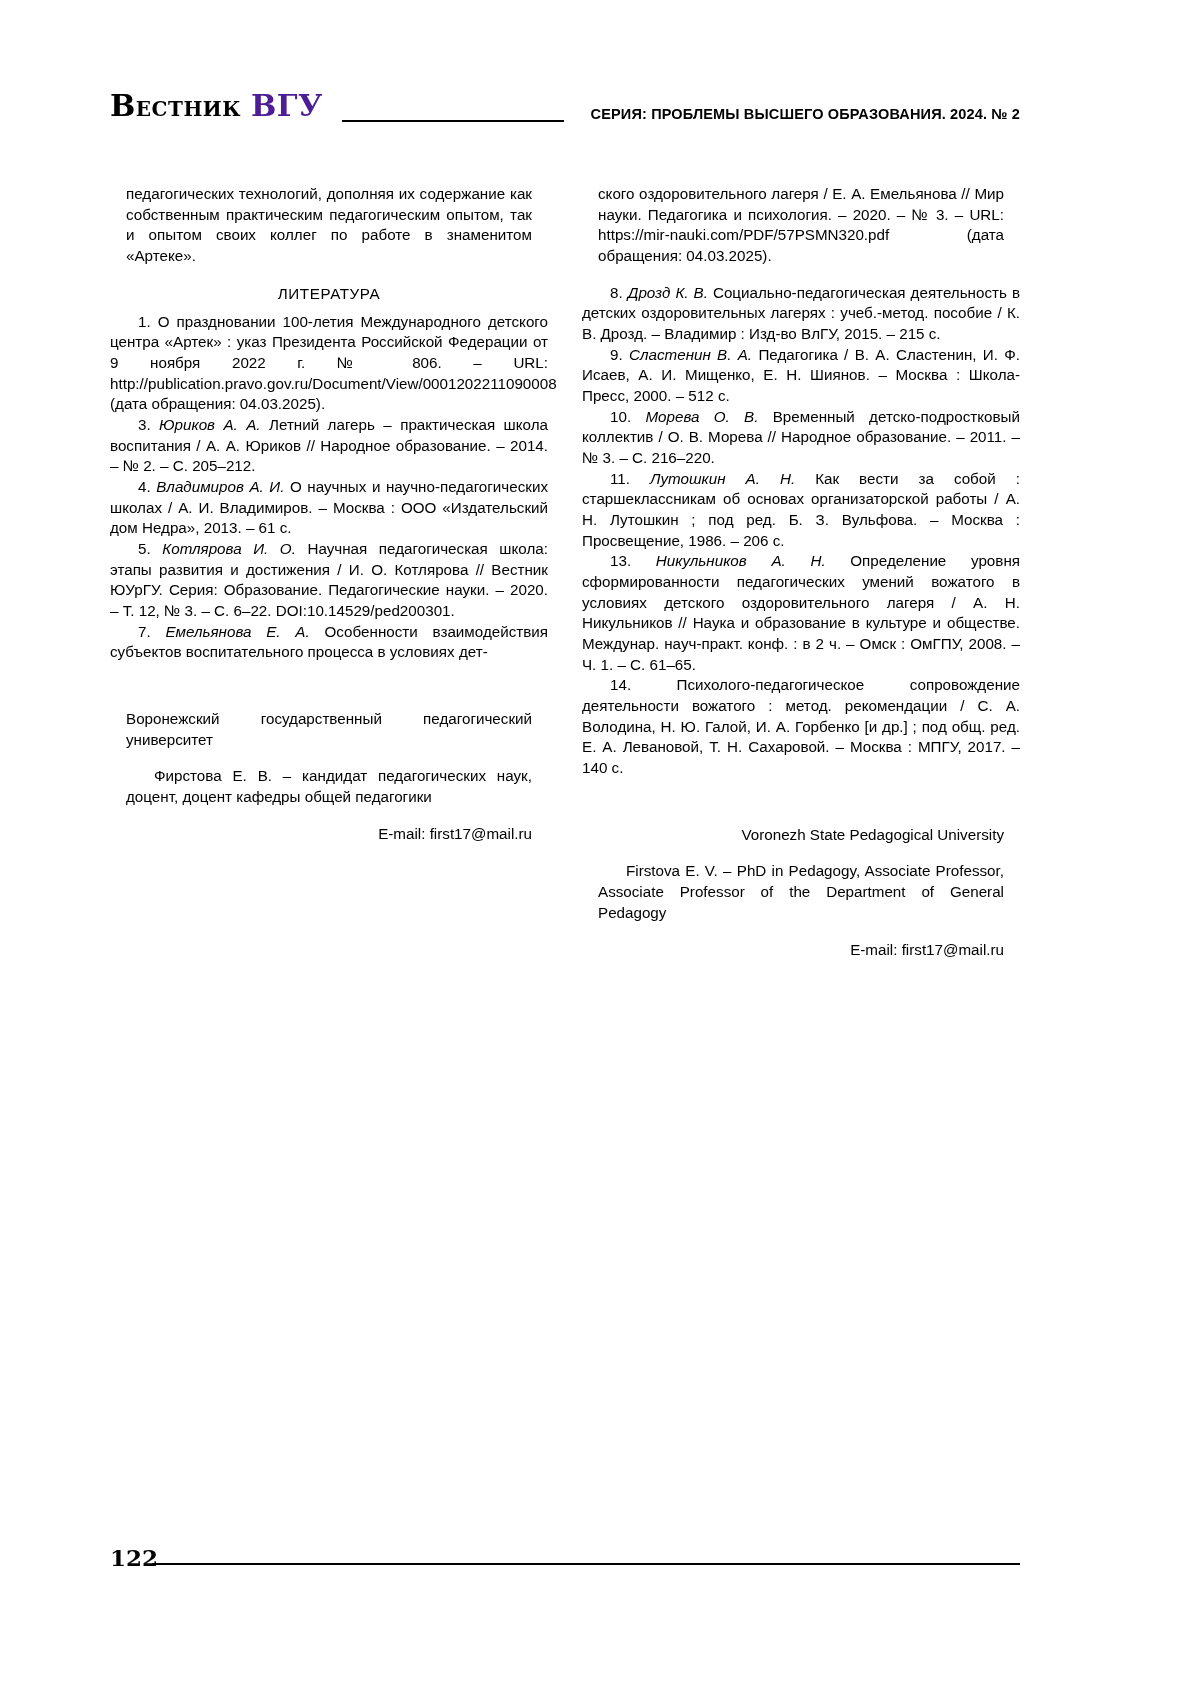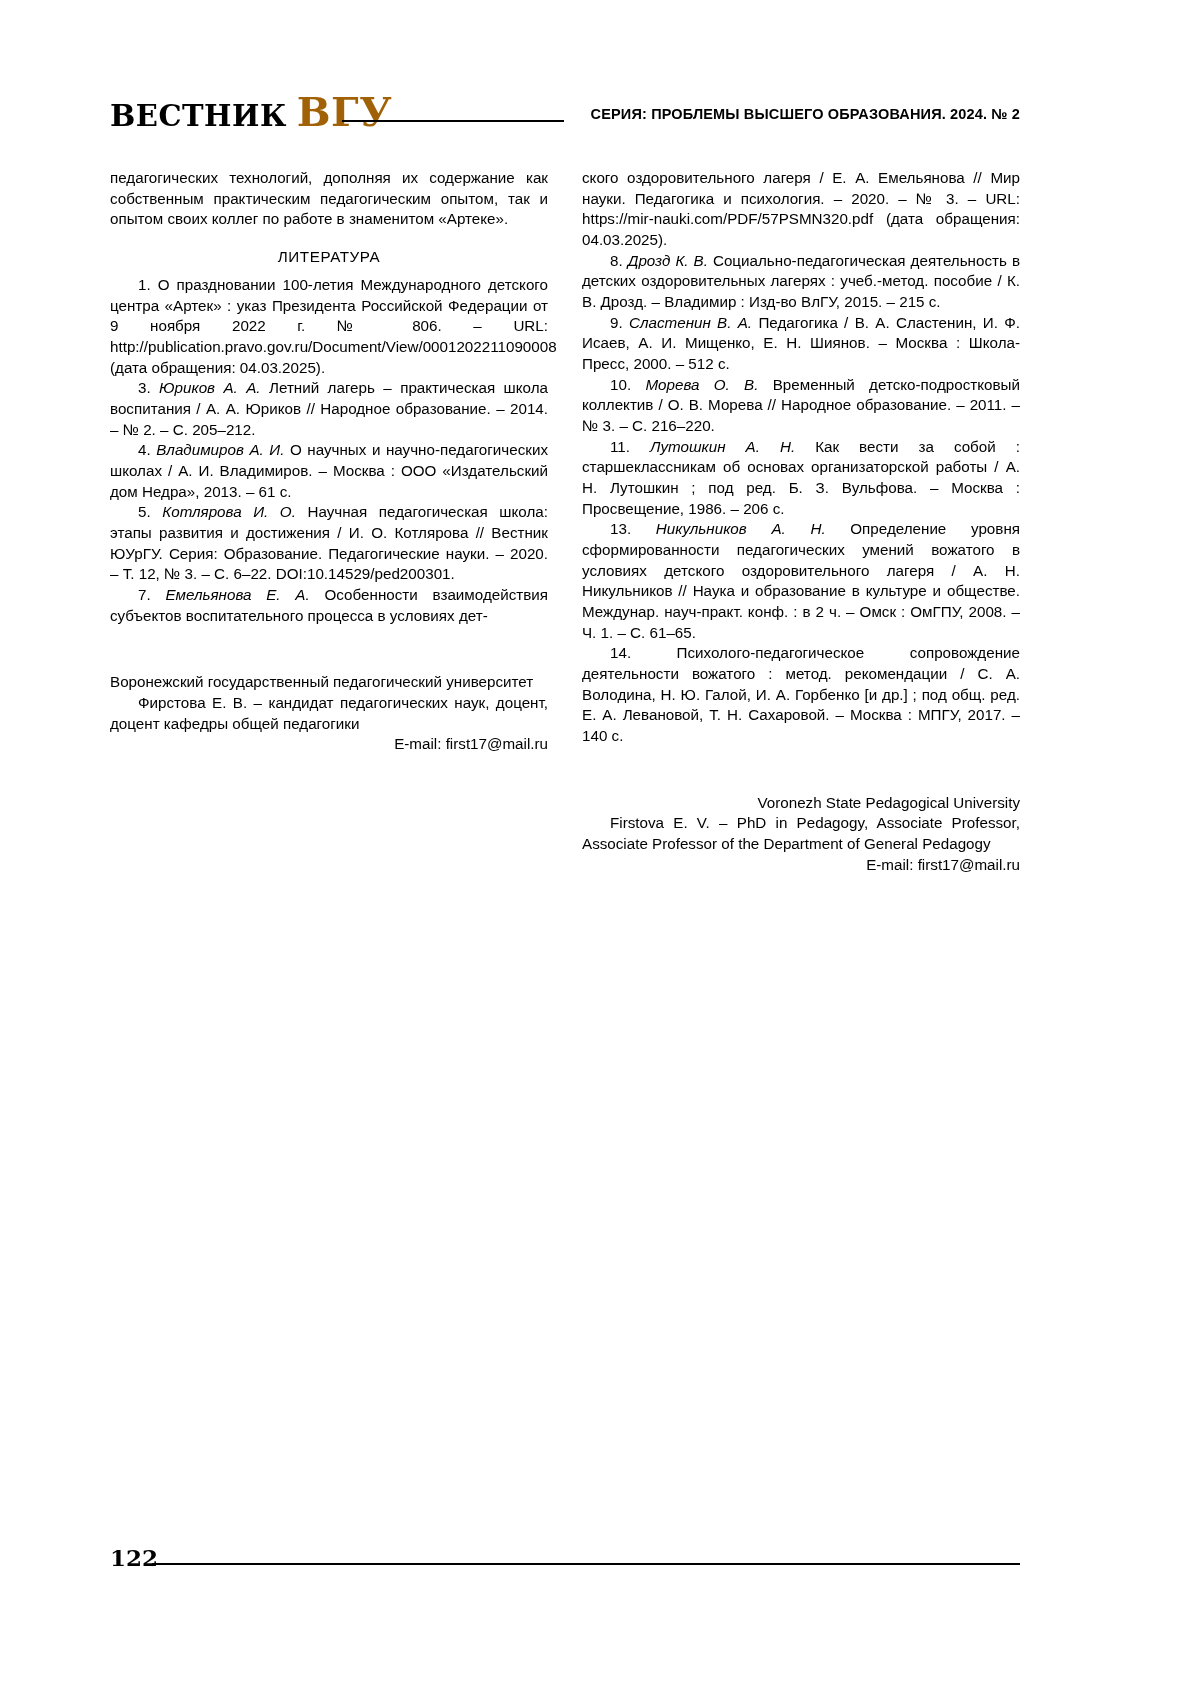--- a/index.html
+++ b/index.html
@@ -35,25 +35,25 @@
     top: 0;
     font-family: "DejaVu Serif", serif;
     font-weight: bold;
     white-space: nowrap;
     letter-spacing: 0.5px;
   }
   .masthead .big {
     font-size: 30px;
   }
   .masthead .small {
-    font-size: 29px;
+    font-size: 20px;
   }
   .masthead .vgu {
-    color: #a16207;
-    font-size: 40px;
+    color: #4c1d95;
+    font-size: 30px;
     margin-left: 10px;
   }
   .header-rule {
     position: absolute;
     left: 232px;
     top: 32px;
     width: 222px;
     height: 0;
     border-top: 2px solid #000;
   }
@@ -75,21 +75,21 @@
   }
   .col {
     position: absolute;
     top: 0;
     width: 438px;
   }
   .col-left { left: 0; }
   .col-right { left: 472px; }
 
   p {
-    margin: 0;
+    margin: 16px;
     font-size: 15.2px;
     line-height: 1.36;
     text-align: justify;
     text-justify: inter-word;
   }
   p.ind { text-indent: 28px; }
   .section-title {
     margin: 18px 0 10px 0;
     text-align: center;
     font-size: 15.2px;

